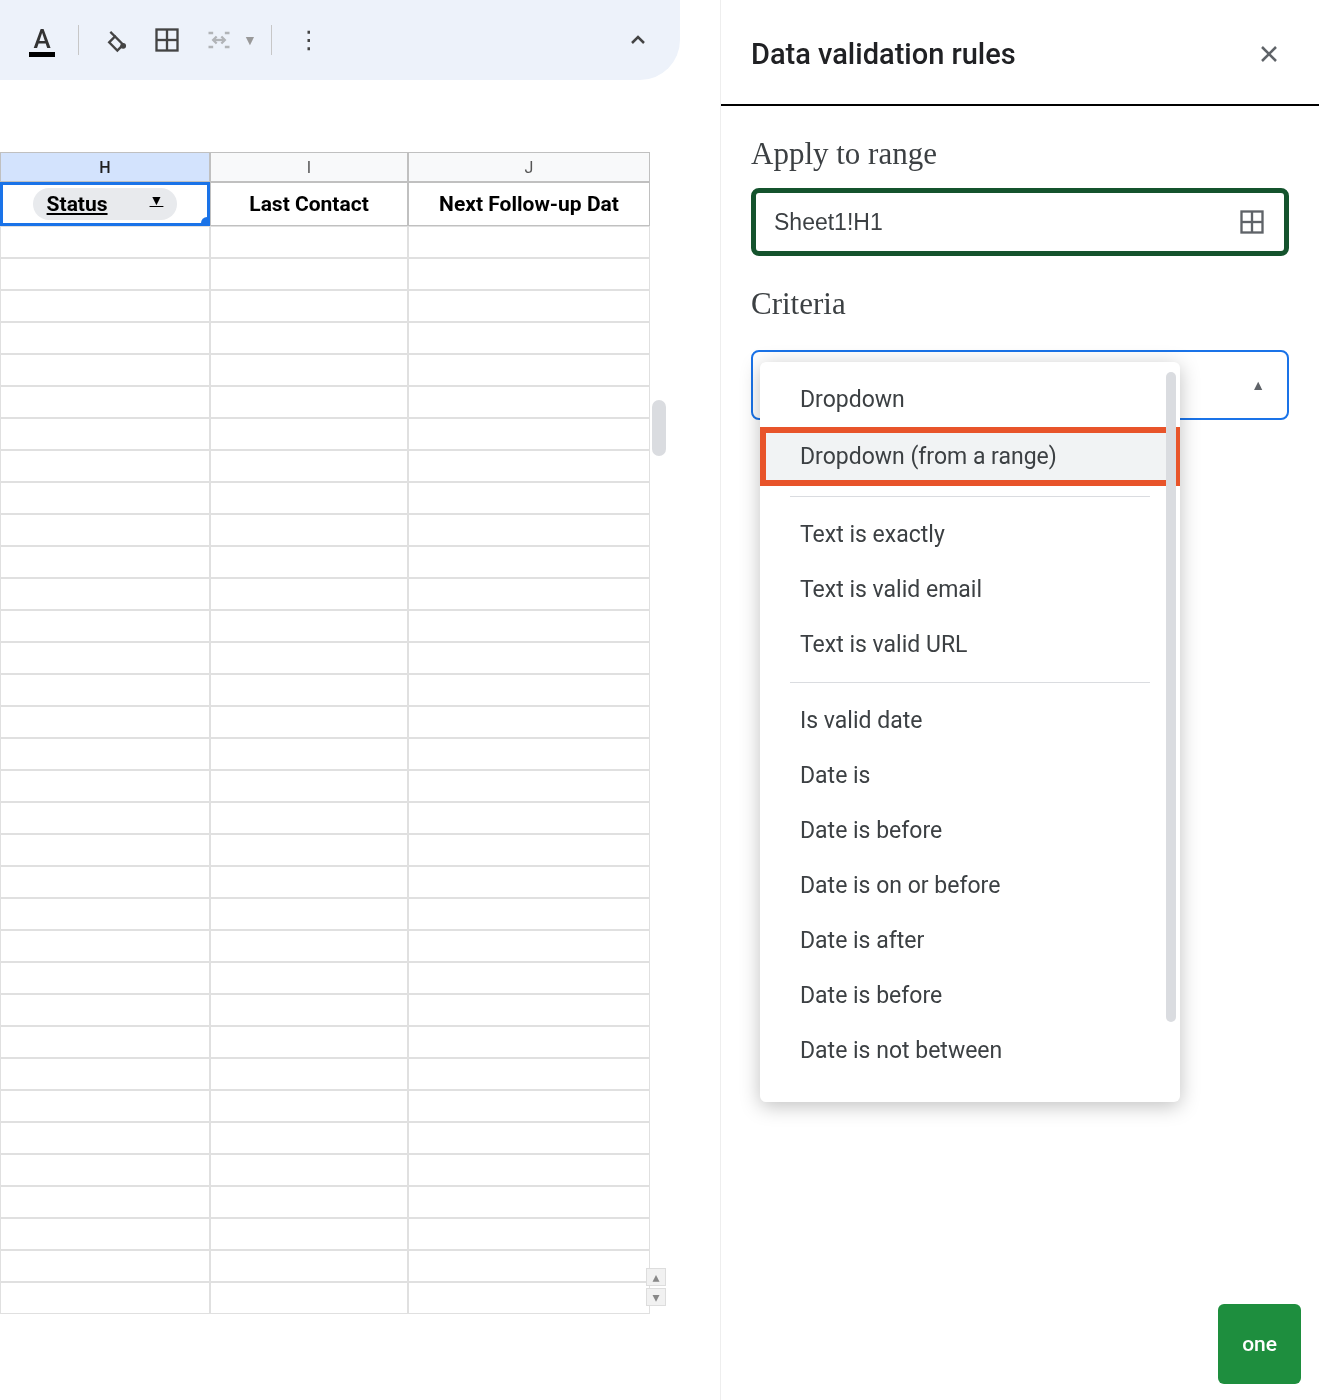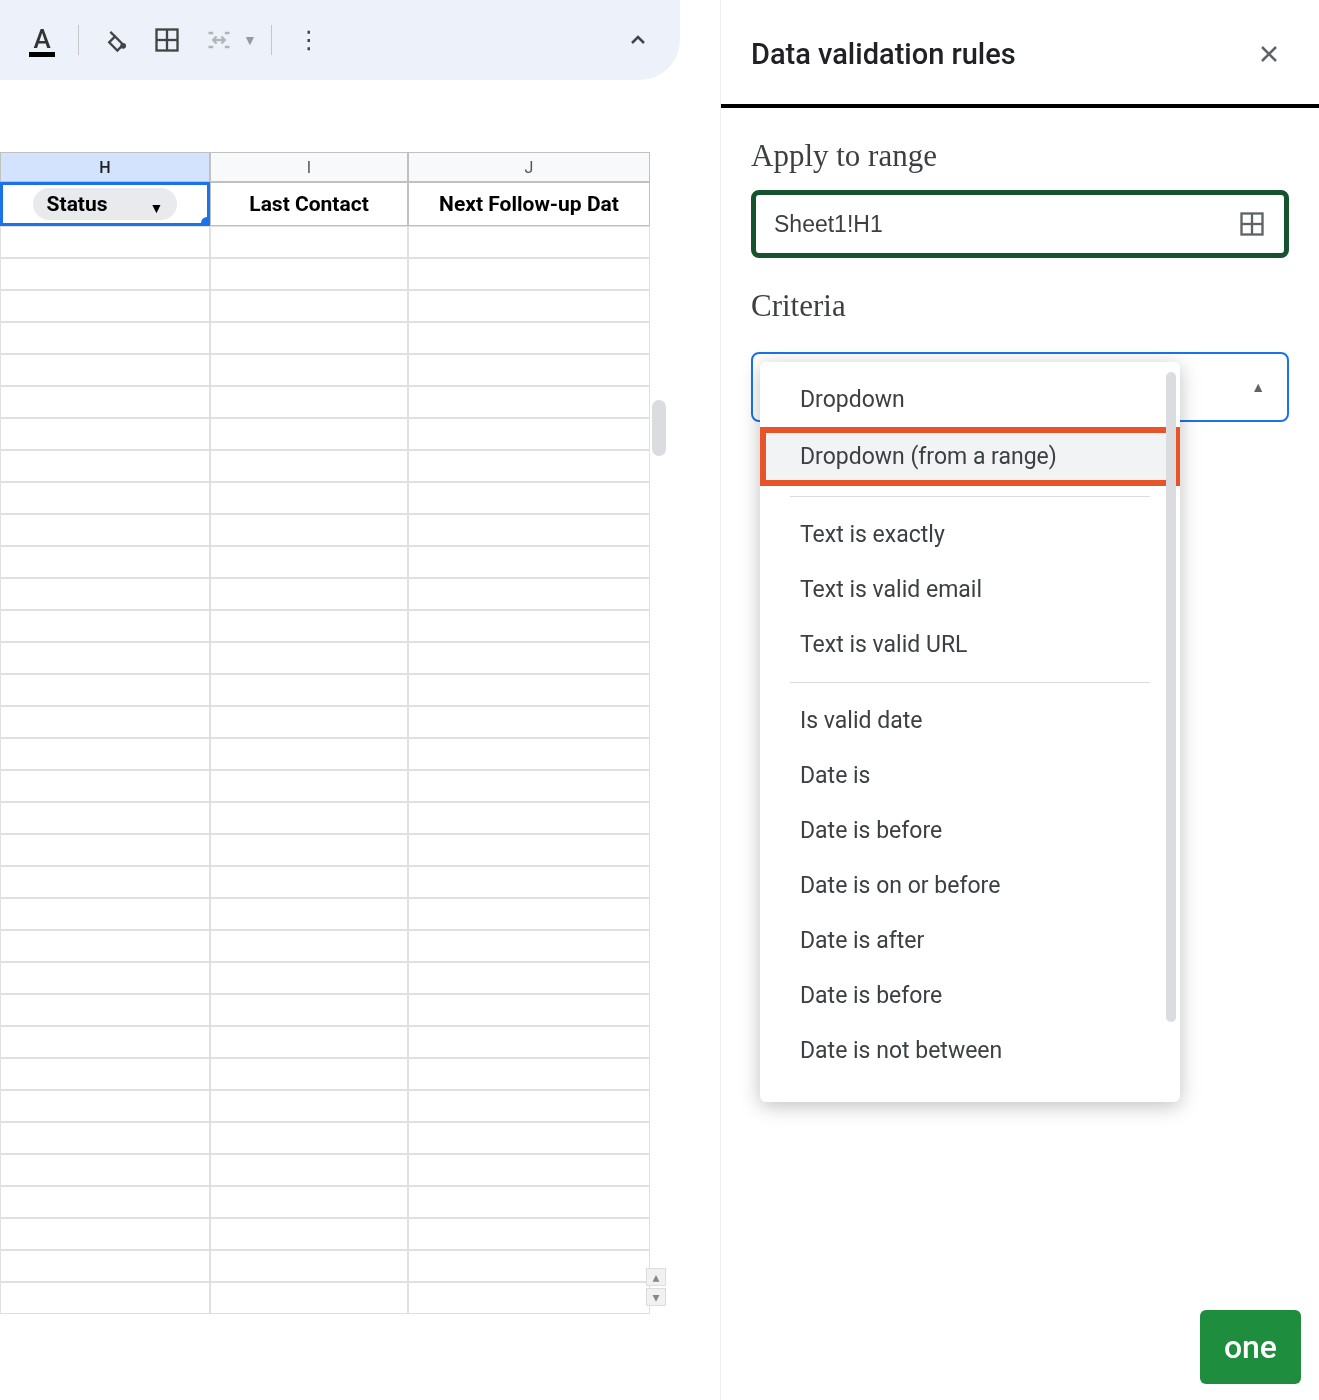--- a/index.html
+++ b/index.html
@@ -98,27 +98,28 @@
     .cell.active::after{
       content:"";
       position:absolute;
       right:-6px; bottom:-6px;
       width:12px; height:12px;
       background:#1a73e8;
       border-radius:50%;
     }
     .status-chip {
       display:flex;
-      align-items:flex-end;
+      align-items:flex-start;
       gap: 42px;
       background:#e8eaed;
       border-radius: 18px;
       padding: 4px 14px;
       font-weight:700;
       font-size:21px;
+      text-decoration:underline;
     }
     .status-chip .caret { font-size:14px; }
     .grid-rows {
       display:flex;
       flex-direction:column;
     }
     .grid-row {
       display:flex;
       height: 32px;
     }
@@ -161,21 +162,21 @@
       width: 599px;
       height: 1400px;
       background:#fff;
       border-left: 1px solid #eee;
     }
     .sidebar-header{
       display:flex;
       align-items:center;
       justify-content:space-between;
       padding: 34px 30px 30px 30px;
-      border-bottom: 4px solid #000000;
+      border-bottom: 2px solid #000000;
     }
     .sidebar-title{
       font-size: 29px;
       font-weight:500;
       color:#202124;
     }
     .close-btn{
       font-size: 26px;
       color:#5f6368;
       cursor:pointer;
@@ -266,23 +267,23 @@
       background:#dadce0;
       margin: 10px 30px;
     }
 
     .done-btn{
       position:absolute;
       right: 18px;
       bottom: 16px;
       background:#1e8e3e;
       color:#fff;
-      font-size: 32px;
+      font-size: 21px;
       font-weight:500;
-      padding: 18px 24px;
+      padding: 28px 24px;
       border-radius: 6px;
       cursor:pointer;
     }
   </style>
 </head>
 <body>
 
 <div class="toolbar">
   <div class="icon-btn">
     <div class="text-color-icon">

